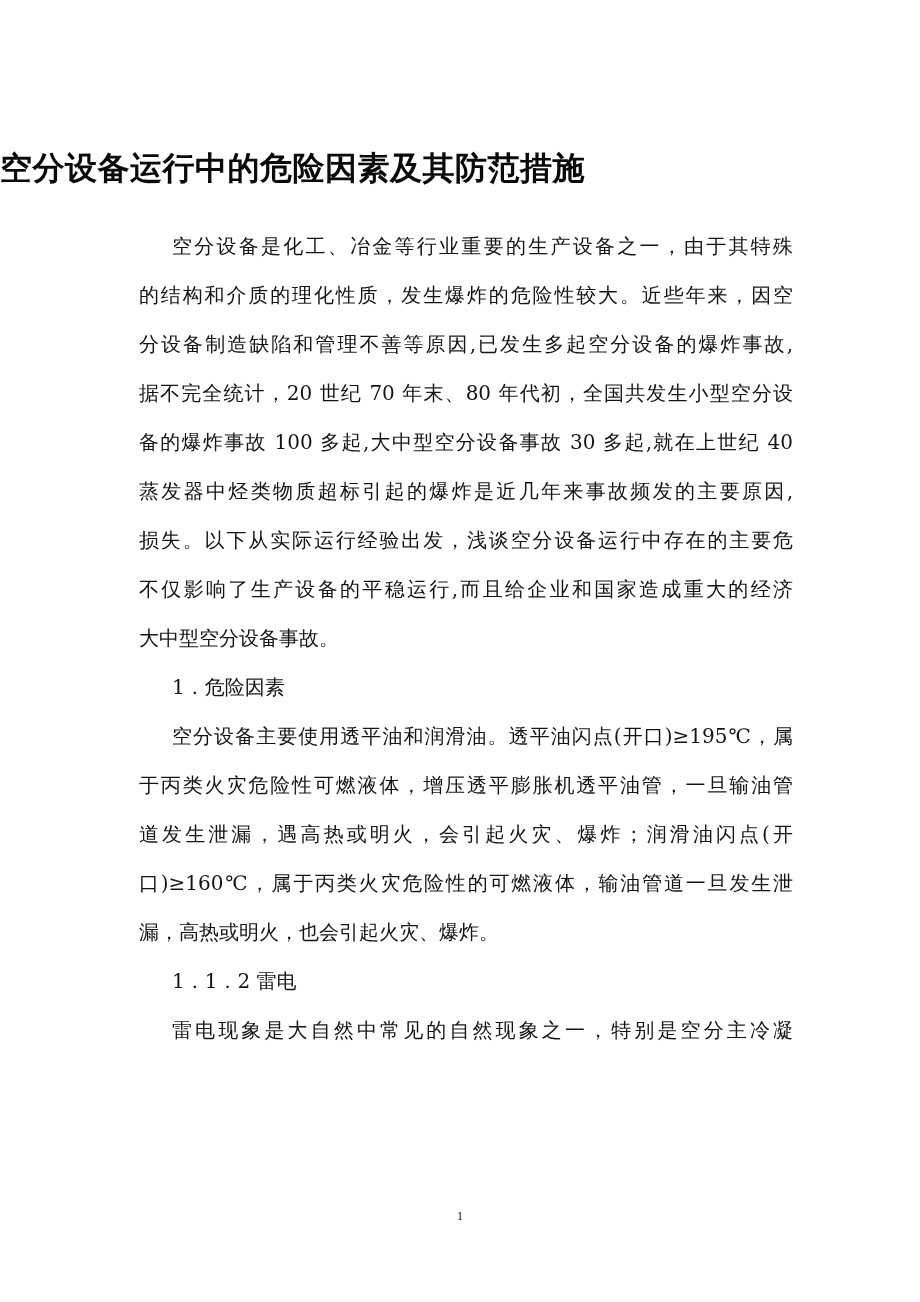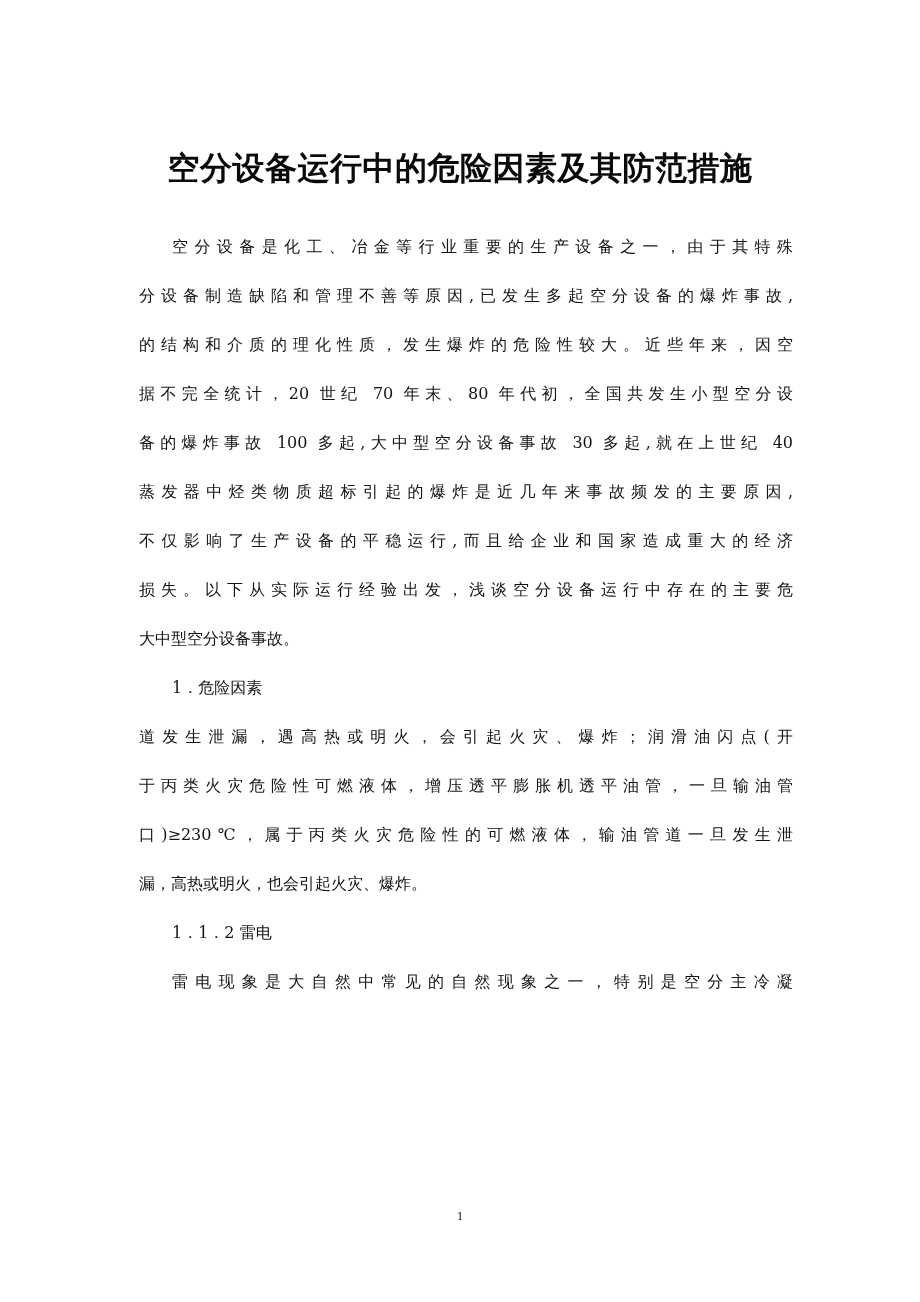--- a/index.html
+++ b/index.html
@@ -20,39 +20,39 @@
       left: 0; top: 0;
       width: 920px;
       height: 1302px;
       background: #ffffff;
     }
     .title {
       position: absolute;
       left: 0;
       width: 920px;
       top: 146px;
-      text-align: center;
+      text-align: left;
       font-family: "DejaVu Sans", "Liberation Sans", sans-serif;
       font-weight: bold;
       font-size: 32px;
       line-height: 44px;
       letter-spacing: 0.5px;
       color: #0a0a0a;
       margin: 0;
     }
     .body {
       position: absolute;
       left: 139px;
       top: 222px;
       width: 654px;
     }
     .line {
       height: 49px;
       line-height: 49px;
-      font-size: 16px;
+      font-size: 20px;
       white-space: nowrap;
       text-align: justify;
       text-align-last: justify;
       color: #141414;
     }
     .line.indent {
       padding-left: 33px;
     }
     .line.last {
       text-align-last: left;
@@ -76,36 +76,37 @@
 <body>
 
 <div class="page">
 
   <h1 class="title">空分设备运行中的危险因素及其防范措施</h1>
 
   <div class="body">
 
     <div>
       <div class="line indent">空分设备是化工、冶金等行业重要的生产设备之一，由于其特殊</div>
+      <div class="line">的结构和介质的理化性质，发生爆炸的危险性较大。近些年来，因空</div>
       <div class="line">分设备制造缺陷和管理不善等原因,已发生多起空分设备的爆炸事故,</div>
-      <div class="line">的结构和介质的理化性质，发生爆炸的危险性较大。近些年来，因空</div>
       <div class="line">据不完全统计，20 世纪 70 年末、80 年代初，全国共发生小型空分设</div>
       <div class="line">备的爆炸事故 100 多起,大中型空分设备事故 30 多起,就在上世纪 40</div>
       <div class="line">蒸发器中烃类物质超标引起的爆炸是近几年来事故频发的主要原因,</div>
+      <div class="line">损失。以下从实际运行经验出发，浅谈空分设备运行中存在的主要危</div>
       <div class="line">不仅影响了生产设备的平稳运行,而且给企业和国家造成重大的经济</div>
-      <div class="line">损失。以下从实际运行经验出发，浅谈空分设备运行中存在的主要危</div>
       <div class="line last">大中型空分设备事故。</div>
     </div>
 
     <div class="line heading">1．危险因素</div>
 
     <div>
+      <div class="line indent">空分设备主要使用透平油和润滑油。透平油闪点(开口)≥195℃，属</div>
+      <div class="line">于丙类火灾危险性可燃液体，增压透平膨胀机透平油管，一旦输油管</div>
       <div class="line">道发生泄漏，遇高热或明火，会引起火灾、爆炸；润滑油闪点(开</div>
-      <div class="line">于丙类火灾危险性可燃液体，增压透平膨胀机透平油管，一旦输油管</div>
-      <div class="line">口)≥230℃，属于丙类火灾危险性的可燃液体，输油管道一旦发生泄</div>
+      <div class="line">口)≥160℃，属于丙类火灾危险性的可燃液体，输油管道一旦发生泄</div>
       <div class="line last">漏，高热或明火，也会引起火灾、爆炸。</div>
     </div>
 
     <div class="line heading">1．1．2 雷电</div>
 
     <div>
       <div class="line indent">雷电现象是大自然中常见的自然现象之一，特别是空分主冷凝</div>
     </div>
 
   </div>

